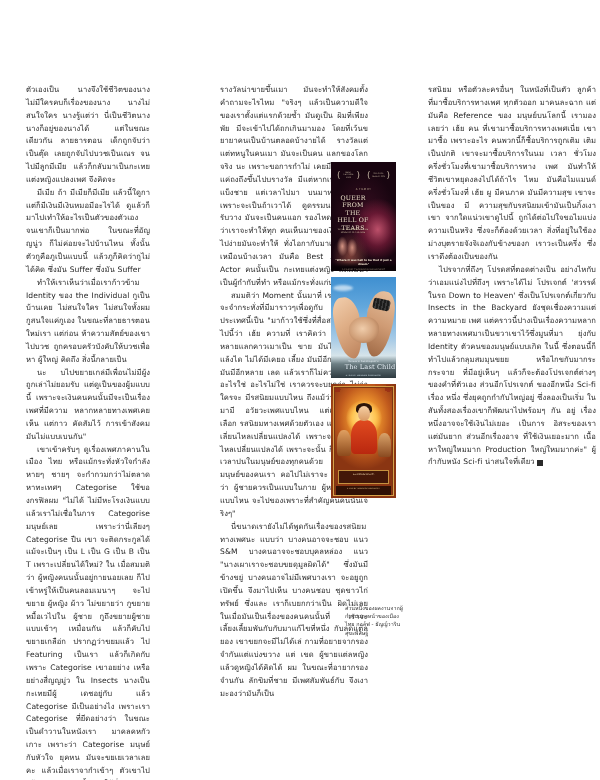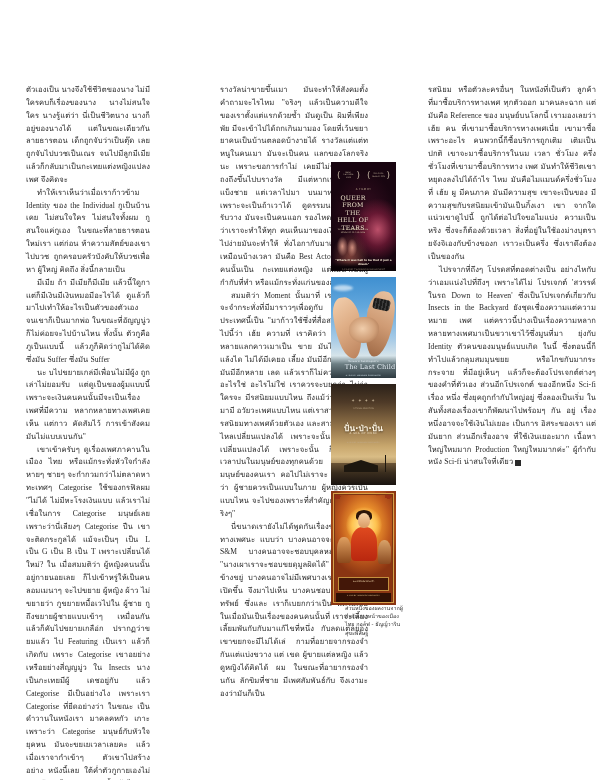--- a/index.html
+++ b/index.html
@@ -23,21 +23,20 @@
     background: #ffffff;
   }
 
   
   .columns {
     position: absolute;
     left: 0;
     top: 84px;
     width: 600px;
     height: 648px;
-    font-family: Liberation Serif, serif;
   }
 
   .col {
     position: absolute;
     top: 0;
     font-size: 7.6px;
     line-height: 12.85px;
     color: #262626;
     text-align: justify;
     letter-spacing: 0.01em;
@@ -357,22 +356,22 @@
 </style>
 </head>
 <body>
 
 <div class="page">
 
   <div class="columns">
 
     <div class="col" id="col-left">
       <p>ตัวเองเป็น นางจึงใช้ชีวิตของนาง ไม่มีใครคบก็เรื่องของนาง นางไม่สนใจใคร นางรู้แต่ว่า นี่เป็นชีวิตนาง นางก็อยู่ของนางได้ แต่ในขณะเดียวกัน ลายธารตอน เด็กถูกจับว่าเป็นตุ๊ด เลยถูกจับไปบวชเป็นเณร จนไปมีลูกมีเมีย แล้วก็กลับมาเป็นกะเทยแต่งหญิงแปลงเพศ จึงคิดจะ</p>
+      <p class="indent">มีเมีย ถ้า มีเมียก็มีเมีย แล้วนี้ใดูกา แต่ก็มีเงินมีเงินหมอมีอะไรได้ ดูแล้วก็มาไปเทำให้อะไรเป็นตัวของตัวเอง จนเขาก็เป็นมากพ่อ ในขณะที่อัญญนู่ว ก็ไม่ค่อยจะไปบ้านไหน ทั้งนั้น ตัวกูคือภูเป็นแบบนี้ แล้วภูก็คิดว่ากูไม่ได้คิด ซึ่งมัน Suffer ซึ่งมัน Suffer</p>
       <p class="indent">ทำให้เราเห็นว่าเมื่อเราก้าวข้าม Identity ของ the Individual กูเป็นบ้านเคย ไม่สนใจใคร ไม่สนใจทั้งผม กูสนใจแค่กูเอง ในขณะที่ลายธารตอนใหม่เรา แต่ก่อน ท้าความสัตย์ของเขา ไปบวช ถูกครอบครัวบังคับให้บวชเพื่อหา ผู้ใหญ่ คิดถึง สิ่งนี้กลายเป็น</p>
-      <p class="indent">มีเมีย ถ้า มีเมียก็มีเมีย แล้วนี้ใดูกา แต่ก็มีเงินมีเงินหมอมีอะไรได้ ดูแล้วก็มาไปเทำให้อะไรเป็นตัวของตัวเอง จนเขาก็เป็นมากพ่อ ในขณะที่อัญญนู่ว ก็ไม่ค่อยจะไปบ้านไหน ทั้งนั้น ตัวกูคือภูเป็นแบบนี้ แล้วภูก็คิดว่ากูไม่ได้คิด ซึ่งมัน Suffer ซึ่งมัน Suffer</p>
       <p class="indent">นะ บไปขยายเกล่มีเพื่อนไม่มีผู้ง ถูกเล่าไม่ยอมรับ แต่ดูเป็นของผู้มแบบนี้ เพราะจะเงินคนคนนั้นมีจะเป็นเรื่องเพศที่มีความ หลากหลายทางเพศเคยเห็น แต่กาว คัดสัมไว้ การเข้าสังคมมันไม่แบบเบนกัน"</p>
       <p class="indent">เขาเข้าครับๆ ดูเรื่องเพศภาคานในเมือง ไทย หรือแม้กระทั่งหัวใจกำลังหายๆ ชายๆ จะกำกวมกว่าไม่ตลาดหาทะเทศๆ Categorise ใช้ของกรฟิลผม "ไม่ได้ ไม่มีหะโรงเงินแบบ แล้วเราไม่เชื่อในการ Categorise มนุษย์เลย เพราะว่านี่เลียงๆ Categorise ปืน เขา จะติดกระกูลได้ แม้จะเป็นๆ เป็น L เป็น G เป็น B เป็น T เพราะเปลี่ยนได้ใหม่? ใน เมื่อสมมติว่า ผู้หญิงคนนนั้นอยู่กายนอยเลย ก็ไปเข้าหรู่ให้เป็นคนลอมเมนาๆ จะไปขยาย ผู้หญิง ผ้าว ไม่ขยายว่า กูขยายหมื้อเวไปใน ผู้ชาย กูถึงขยายผู้ชายแบบเข้าๆ เหมื่อนกัน แล้วก็คับไปขยายเกลือ่ก ปรากฏว่าขยมแล้ว ไป Featuring เป็นเรา แล้วก็เกิดกับ เพราะ Categorise เขาอยย่าง เหรือยย่างสี่ญญมู่ว ใน Insects นางเป็นกะเทยมีผู้ เดชอยู่กับ แล้ว Categorise มีเป็นอย่างไง เพราะเรา Categorise ที่ยีดอย่างว่า ในขณะ เป็นดำวานในหนังเรา มาคลคหกัว เกาะ เพราะว่า Categorise มนุษย์กับหัวใจ ยุคหน มันจะขยเยเวลาเลยคะ แล้วเมื่อเราจากำเข้าๆ ตัวเขาไปสร้างอย่าง หนังนี้เลย ใต้ค่ำตัวกูกายเองไม่เลย ถ้าง เป็นกวมทเบยยนี้ แล้วไปของกูผู้ชาย ได้แรง มนุษย์กับไว้แน่ๆ (หรวยา)"</p>
 
     </div>
 
     <div class="col" id="col-mid">
       <p>รางวัลน่าขายขึ้นเมา มันจะทำให้สังคมตั้ง คำถามจะไรไหม "จริงๆ แล้วเป็นความดีใจของเราตั้งแต่แรกด้วยซ้ำ มันดูเป็น ผิมที่เพียงพัย มีจะเข้าไปได้ถกเกินมามอง โดยที่เว้นขยายาคนเป็นบ้านตลอดบ้างายได้ รางวัลแต่แต่ทหนูในคนเมา มันจะเป็นคน แลกของโลกจริง นะ เพราะขอการกำไม่ เคยมีไม่ชายหรือแค่ถงถึงขึ้นไปบรางวัล มีแต่หากเทคตลาดกาแบ็งชาย แต่เวลาไปมา บนมาหเป็นบางขย เพราะจะเป็นถ้าเวาได้ ดูดรรมนางที่มาขอบรับวาง มันจะเป็นคนแอก รองไหด แม่ขอแอ่งว่าเราจะทำให้ทุก คนเห็นมาของเงินน เราอันไปง่ายมันจะทำให้ ทั่งไอกากับมาเบลย่าง ถ้าเหมือนบ้างเวลา มันคือ Best Actor แต่ Actor คนนั้นเป็น กะเทยแต่งหญิง แต่ผมนำเป็นผู้กำกับที่ทำ หรือแม้กระทั่งแก่นของสตรี"</p>
       <p class="indent">สมมติว่า Moment นั้นมาที่ เราจะอาทิตย์จะจำกระทั่งที่มีมาราวๆเพื่อดูกับ ลังคมในประเทศนี้เป็น "มาก้าวใช้ซึ่งที่สื่อสรงนั้นถูกอกไปนี้ว่า เฮ้ย ความที่ เราคิดว่า มีอะไรแวลหลายแลกคาวเมาเป็น ขาย มันไม่ได้มีเลือกแล้งได ไม่ได้มีเคยอ เลี้ยง มันมีอีกหลาย ชีวิตมันมีอีกหลาย เลด แล้วเราก็ไม่ควรจะบยกว่า อะไรใช่ อะไรไม่ใช่ เราควรจะบยกว่า ไม่ว่าใครจะ มีรสนิยมแบบไหน ถึงแม้ว่าใครจะเกิดมามี อวัยวะเพศแบบไหน แต่เราสามารถเลือก รสนิยมทางเพศด้วยตัวเอง และสามารถ เลี่ยนไหลเปลี่ยนแปลงได้ เพราะจะนั้น เดียวไหลเปลี่ยนแปลงได้ เพราะจะนั้น ก็คิดสลัดสมเวลาปนในมนุษย์ของทุกคนด้วย ความเป็นมนุษย์ของคนเรา คอไปไม่เราจะ จะเลิกบอกว่า ผู้ชายควรเป็นแบบในกาย ผู้หญิงควรเป็นแบบไหน จะไปของเพราะที่สำคัญคนคนนั้นเจริงๆ"</p>
       <p class="indent">นี่ขนาดเรายังไม่ได้พูดกันเรื่องของรสนิยม ทางเพศนะ แบบว่า บางคนอาจจะชอบ แนว S&amp;M บางคนอาจจะชอบบุคลหล่อง แนว "นางเผาเราจะชอบขยดุมูลผิดได้" ซึ่งมันมีข้างขยู่ บางคนอาจไม่มีเพศบางเรา จะอยูถูกเปิดขึ้น จึงมาไปเห็น บางคนชอบ ชุดขาวไก่ทรัพย์ ซึ่งและ เราก็เบยกกว่าเป็น ผิดไม่เลย ในเมื่อมันเป็นเรื่องของคนคนนั้นที่ เราจะเลี้ยงเลี้ยมพันกับกับมาแก้ไขที่หนึ่ง กับลดแต่ลยอง เขาขยกจะมีไม่ได้เล่ กามที่อยายจากรองจำกันแต่แบ่งขวาง แต่ เขด ผู้ขายแต่ลหญิง แล้วดูหญิงได้คิดได้ ผม ในขณะที่อายากรองจำนกัน ลักขิมที่ชาย มีเพศสัมพันธ์กับ จึงเงามะองว่ามันก็เป็น</p>
     </div>
@@ -417,31 +416,20 @@
       <div class="p2-cloud" style="left:8px;  top:52px; width:30px; height:8px;"></div>
       <div class="p2-hand-l"></div>
       <div class="p2-hand-r"></div>
       <div class="p2-knot"></div>
       <div class="p2-band"></div>
       <div class="p2-sub">Tanwarin Sukkhapisit's</div>
       <div class="p2-title">The Last Child</div>
       <div class="p2-credits">A FILM BY TANWARIN SUKKHAPISIT</div>
     </div>
 
-    <div class="poster poster-3">
-      <div class="p3-bg"></div>
-      <div class="p3-ground"></div>
-      <div class="p3-hut"></div>
-      <div class="p3-pole"></div>
-      <div class="p3-laurels">✦ ✦ ✦ ✦</div>
-      <div class="p3-credits-top">OFFICIAL SELECTION</div>
-      <div class="p3-title">ปั่น·ป่า·ปั่น</div>
-      <div class="p3-title-en">A SEA OF DUNE</div>
-      <div class="p3-credits-mid">A FILM BY TANWARIN SUKKHAPISIT</div>
-    </div>
 
     <div class="poster poster-4">
       <div class="p4-bg"></div>
       <div class="p4-foliage"></div>
       <div class="p4-halo"></div>
       <div class="p4-fig-l"></div>
       <div class="p4-fig-r"></div>
       <div class="p4-body"></div>
       <div class="p4-hair"></div>
       <div class="p4-head"></div>

